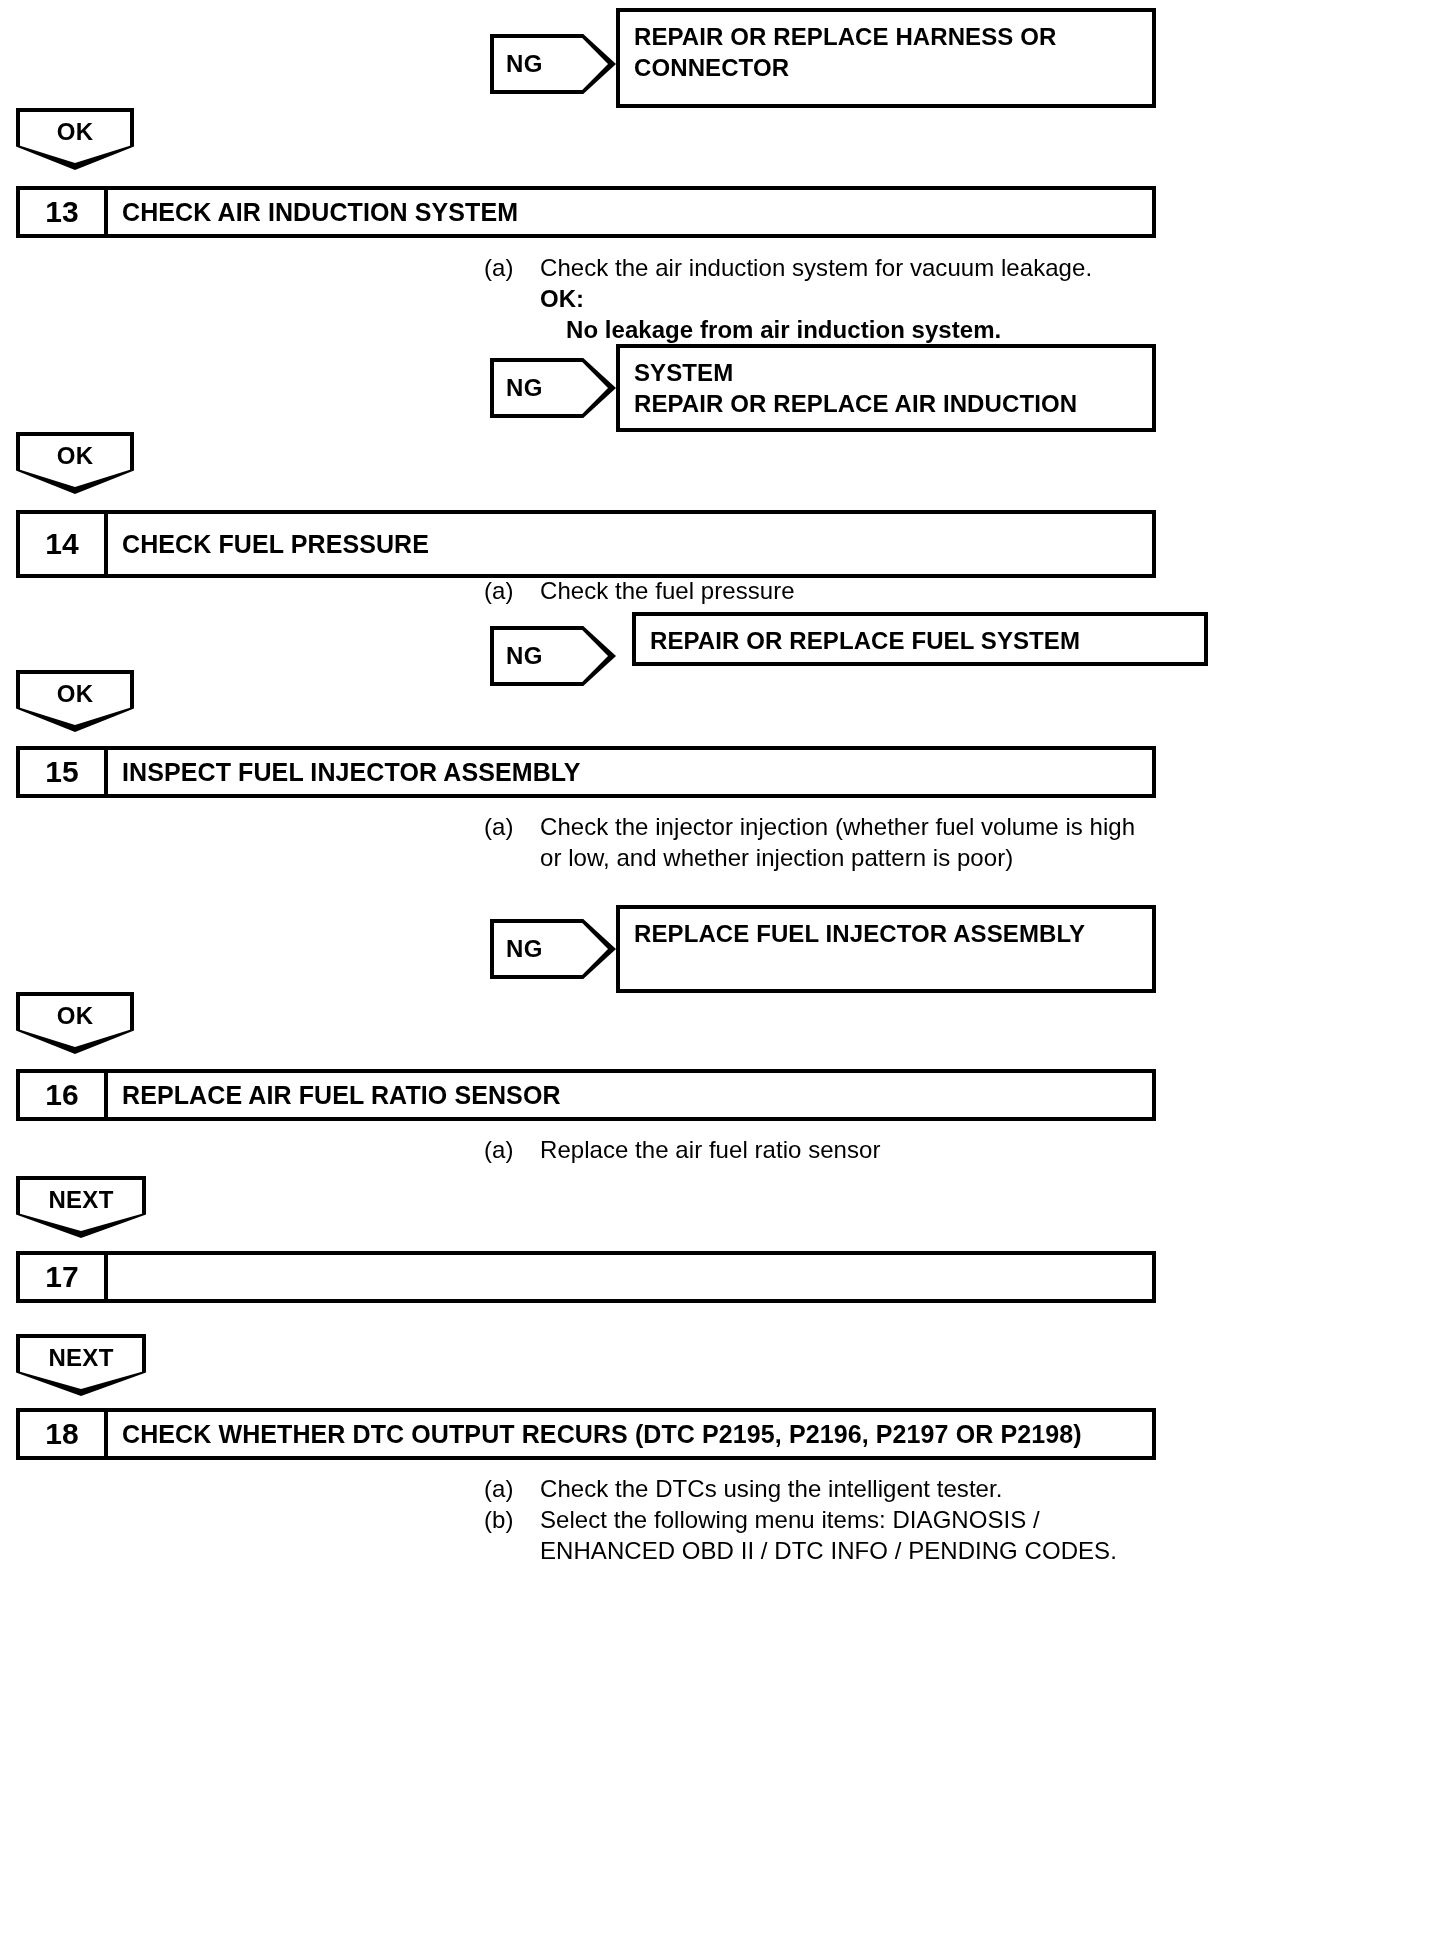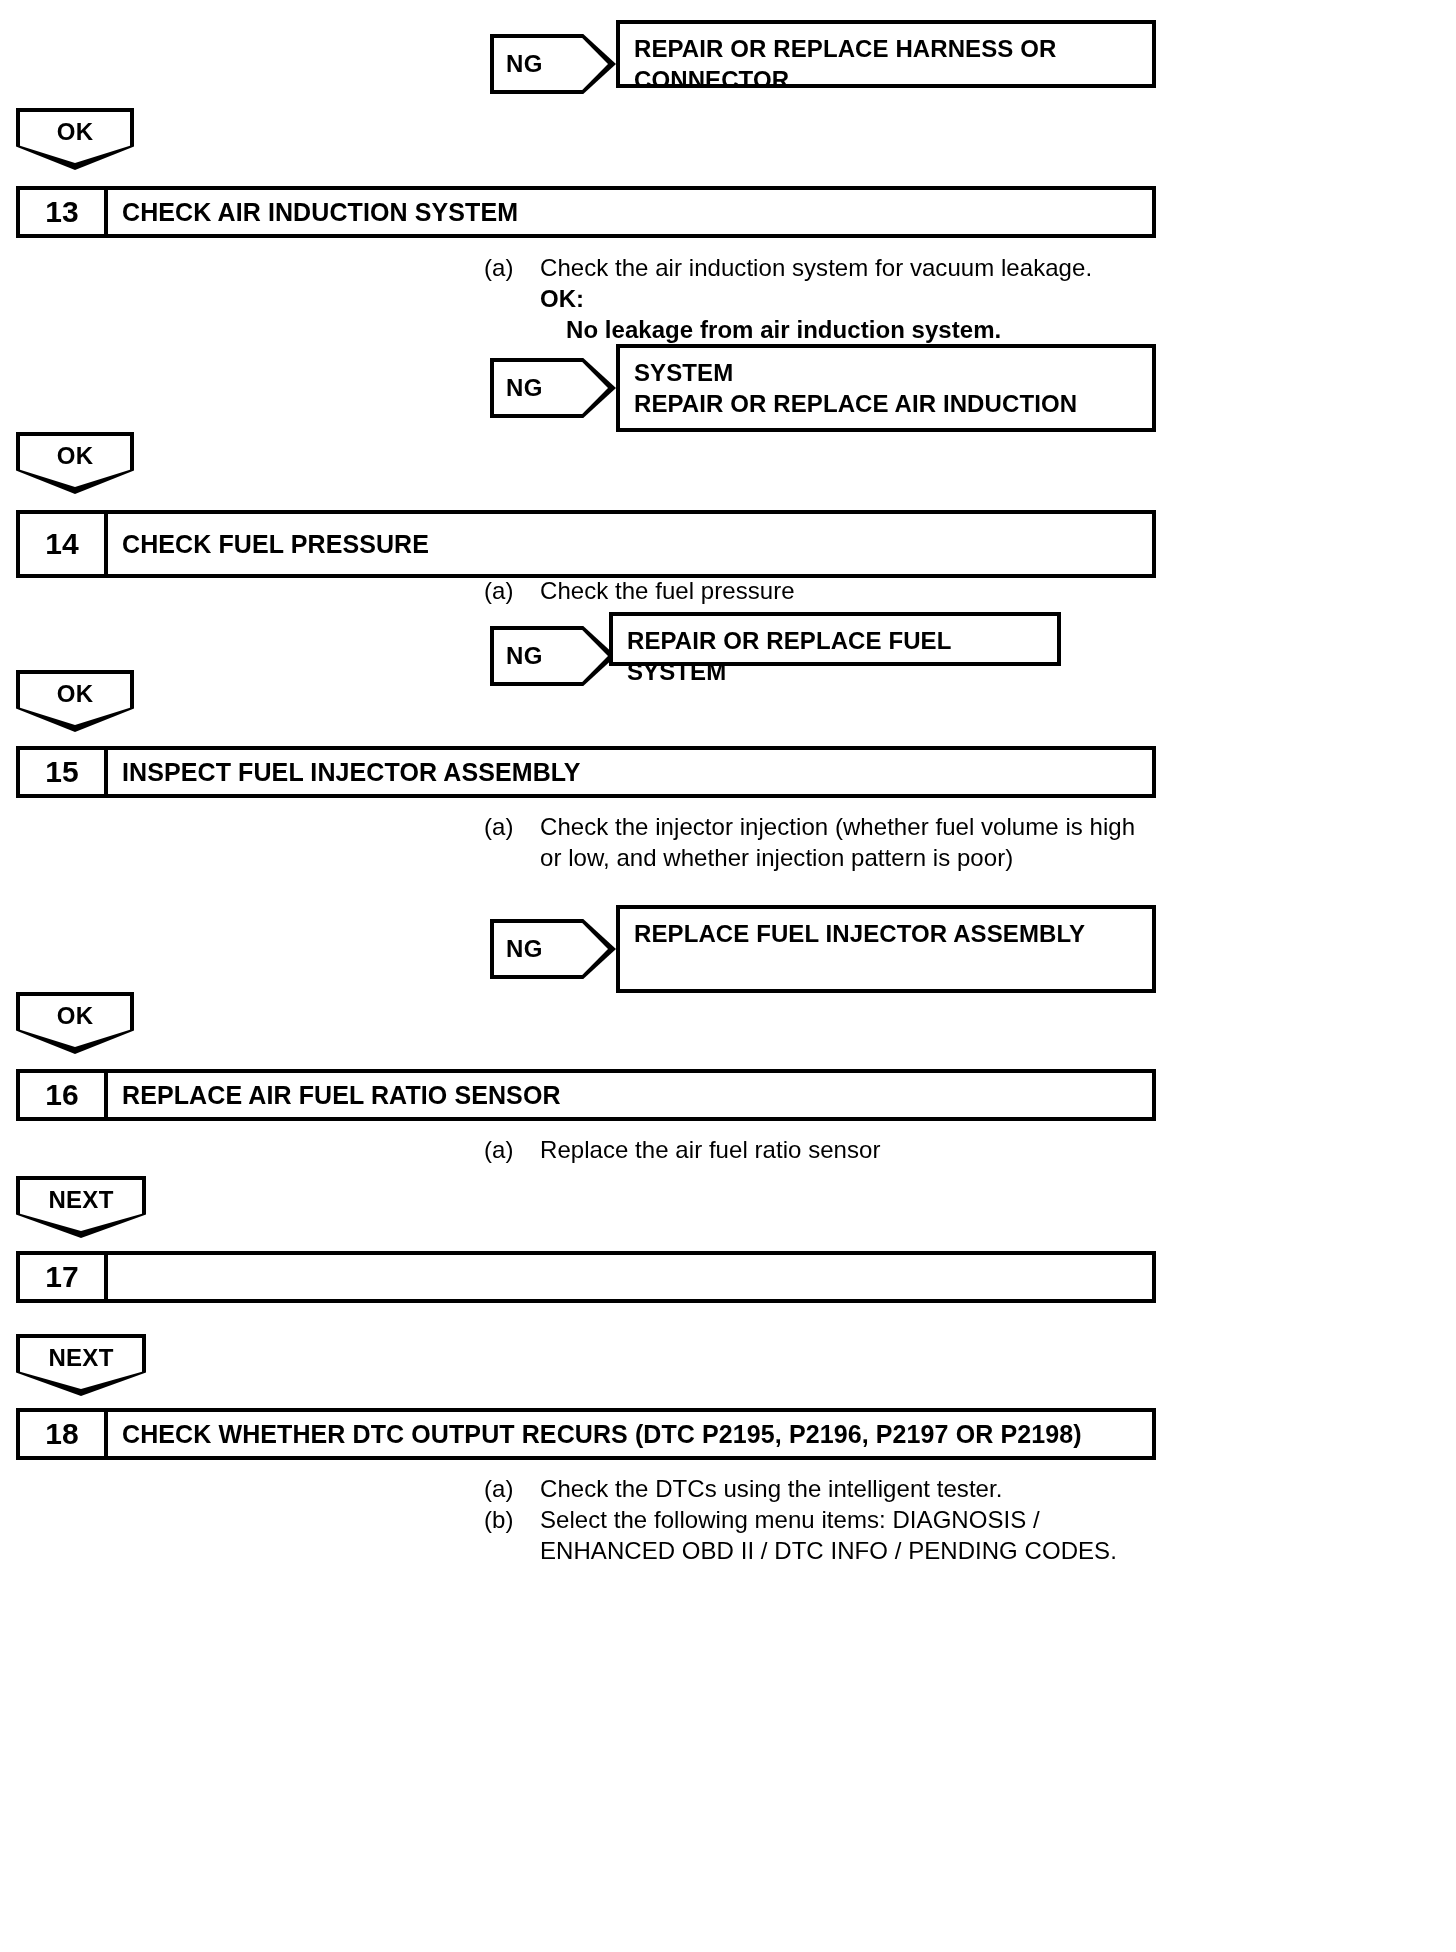--- a/index.html
+++ b/index.html
@@ -133,21 +133,21 @@
 </style>
 </head>
 <body>
 
 <div class="abs ng-tag" style="left:490px; top:22px; width:126px; height:60px;">
   <div class="inner">
     <span class="label">NG</span>
   </div>
 </div>
 
-<div class="abs result-box" style="left:616px; top:20px; width:540px; height:68px;">
+<div class="abs result-box" style="left:616px; top:8px; width:540px; height:100px;">
   <div>REPAIR OR REPLACE HARNESS OR</div>
   <div>CONNECTOR</div>
 </div>
 
 <div class="abs down-tag" style="left:16px; top:108px; width:118px; height:62px;">
   <div class="inner">
     <span class="label">OK</span>
   </div>
 </div>
 
@@ -199,21 +199,21 @@
     <span class="instr-text">Check the fuel pressure</span>
   </div>
 </div>
 
 <div class="abs ng-tag" style="left:490px; top:614px; width:126px; height:60px;">
   <div class="inner">
     <span class="label">NG</span>
   </div>
 </div>
 
-<div class="abs result-box" style="left:609px; top:612px; width:452px; height:54px;">
+<div class="abs result-box" style="left:632px; top:612px; width:576px; height:54px;">
   <div>REPAIR OR REPLACE FUEL SYSTEM</div>
 </div>
 
 <div class="abs down-tag" style="left:16px; top:670px; width:118px; height:62px;">
   <div class="inner">
     <span class="label">OK</span>
   </div>
 </div>
 
 <div class="abs step-bar" style="left:16px; top:746px; width:1140px; height:52px;">

